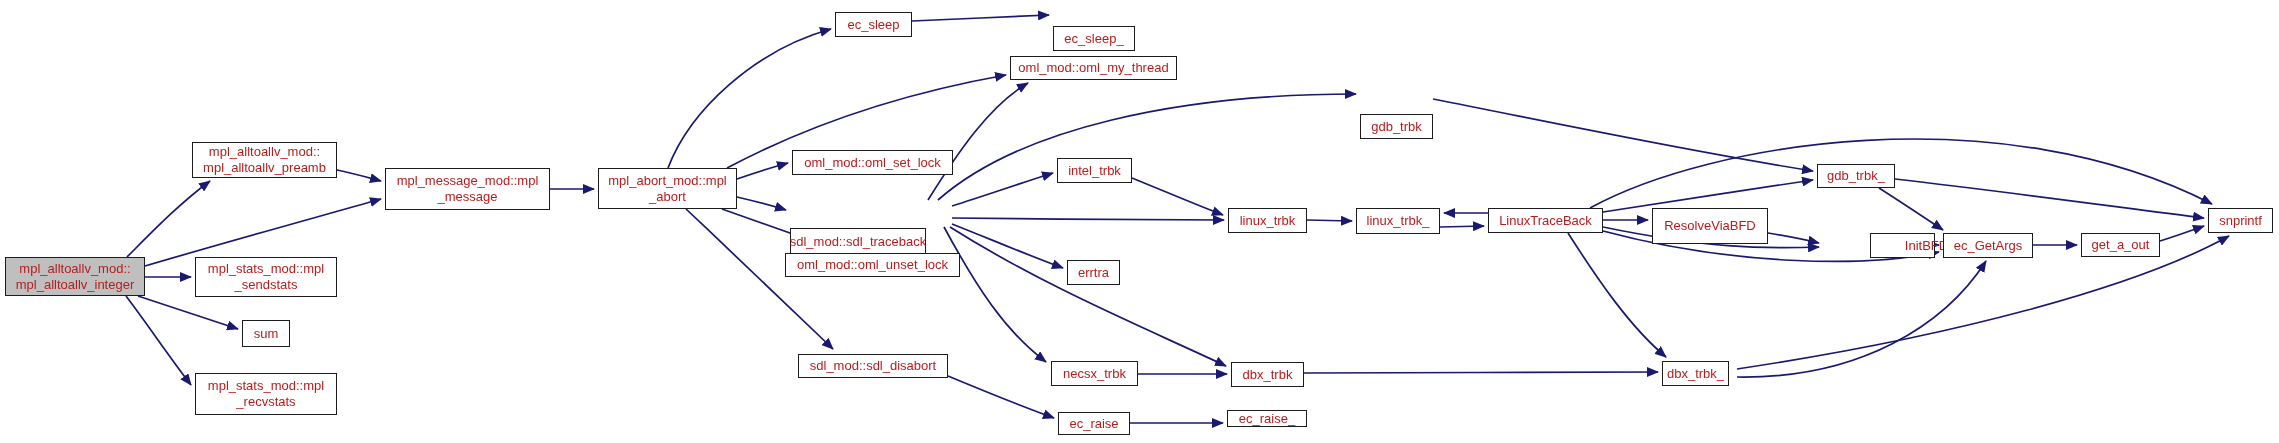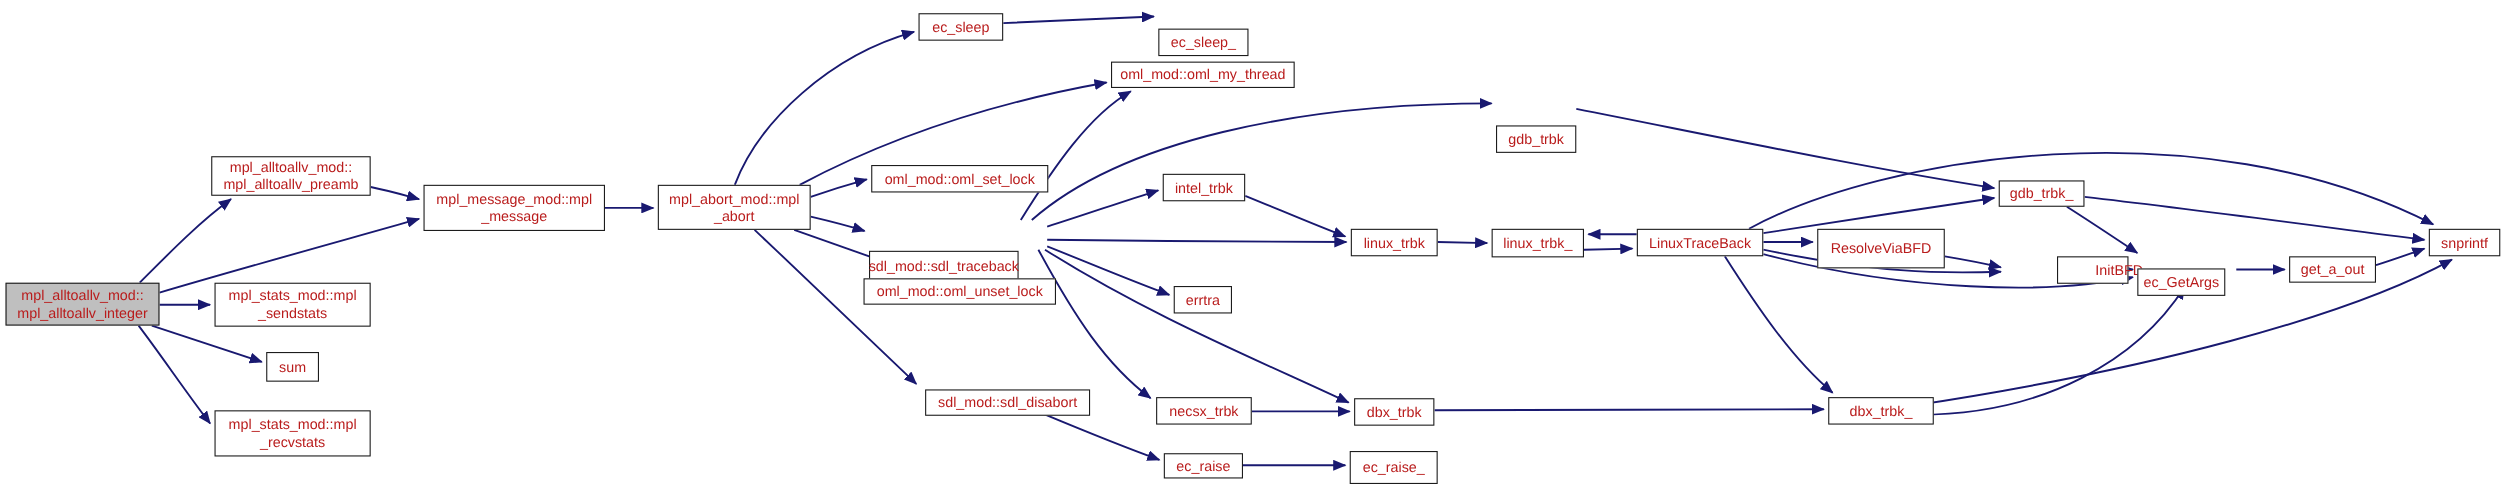--- a/index.html
+++ b/index.html
@@ -97,32 +97,32 @@
       <div class="node" style="left: 195px; top: 373px; width: 142px; height: 42px; background: rgb(255, 255, 255); border-color: rgb(28, 28, 28);">mpl_stats_mod::mpl
 _recvstats</div>
       <div class="node" style="left: 598px; top: 168px; width: 139px; height: 41px; background: rgb(255, 255, 255); border-color: rgb(28, 28, 28);">mpl_abort_mod::mpl
 _abort</div>
       <div class="node" style="left: 835px; top: 12px; width: 77px; height: 25px; background: rgb(255, 255, 255); border-color: rgb(28, 28, 28);">ec_sleep</div>
       <div class="node" style="left: 1053px; top: 5px; width: 82px; height: 25px; background: rgb(255, 255, 255); border-color: rgb(28, 28, 28); margin-top: 21px;">ec_sleep_</div>
       <div class="node" style="left: 1010px; top: 56px; width: 167px; height: 24px; background: rgb(255, 255, 255); border-color: rgb(28, 28, 28);">oml_mod::oml_my_thread</div>
       <div class="node" style="left: 792px; top: 150px; width: 161px; height: 25px; background: rgb(255, 255, 255); border-color: rgb(28, 28, 28);">oml_mod::oml_set_lock</div>
       <div class="node" style="left: 790px; top: 200px; width: 136px; height: 27px; background: rgb(255, 255, 255); border-color: rgb(28, 28, 28); margin-top: 28px;">sdl_mod::sdl_traceback</div>
       <div class="node" style="left: 785px; top: 253px; width: 175px; height: 24px; background: rgb(255, 255, 255); border-color: rgb(28, 28, 28);">oml_mod::oml_unset_lock</div>
-      <div class="node" style="left: 798px; top: 354px; width: 150px; height: 24px; background: rgb(255, 255, 255); border-color: rgb(28, 28, 28); margin-left: 43px;">sdl_mod::sdl_disabort</div>
+      <div class="node" style="left: 798px; top: 354px; width: 150px; height: 24px; background: rgb(255, 255, 255); border-color: rgb(28, 28, 28);">sdl_mod::sdl_disabort</div>
       <div class="node" style="left: 1057px; top: 158px; width: 75px; height: 25px; background: rgb(255, 255, 255); border-color: rgb(28, 28, 28);">intel_trbk</div>
       <div class="node" style="left: 1067px; top: 260px; width: 53px; height: 25px; background: rgb(255, 255, 255); border-color: rgb(28, 28, 28);">errtra</div>
       <div class="node" style="left: 1051px; top: 361px; width: 87px; height: 25px; background: rgb(255, 255, 255); border-color: rgb(28, 28, 28);">necsx_trbk</div>
       <div class="node" style="left: 1058px; top: 412px; width: 72px; height: 23px; background: rgb(255, 255, 255); border-color: rgb(28, 28, 28);">ec_raise</div>
-      <div class="node" style="left: 1227px; top: 410px; width: 80px; height: 30px; background: rgb(255, 255, 255); border-color: rgb(28, 28, 28);">ec_raise_</div>
+      <div class="node" style="left: 1227px; top: 410px; width: 80px; height: 17px; background: rgb(255, 255, 255); border-color: rgb(28, 28, 28);">ec_raise_</div>
       <div class="node" style="left: 1231px; top: 362px; width: 73px; height: 25px; background: rgb(255, 255, 255); border-color: rgb(28, 28, 28);">dbx_trbk</div>
       <div class="node" style="left: 1228px; top: 208px; width: 79px; height: 25px; background: rgb(255, 255, 255); border-color: rgb(28, 28, 28);">linux_trbk</div>
       <div class="node" style="left: 1356px; top: 208px; width: 84px; height: 26px; background: rgb(255, 255, 255); border-color: rgb(28, 28, 28);">linux_trbk_</div>
       <div class="node" style="left: 1488px; top: 208px; width: 115px; height: 25px; background: rgb(255, 255, 255); border-color: rgb(28, 28, 28);">LinuxTraceBack</div>
       <div class="node" style="left: 1360px; top: 82px; width: 73px; height: 25px; background: rgb(255, 255, 255); border-color: rgb(28, 28, 28); margin-top: 32px;">gdb_trbk</div>
       <div class="node" style="left: 1817px; top: 164px; width: 78px; height: 24px; background: rgb(255, 255, 255); border-color: rgb(28, 28, 28);">gdb_trbk_</div>
       <div class="node" style="left: 1652px; top: 208px; width: 116px; height: 36px; background: rgb(255, 255, 255); border-color: rgb(28, 28, 28);">ResolveViaBFD</div>
       <div class="node" style="left: 1870px; top: 233px; width: 65px; height: 25px; background: rgb(255, 255, 255); border-color: rgb(28, 28, 28); padding-left: 48px;">InitBFD</div>
-      <div class="node" style="left: 1943px; top: 244px; width: 80px; height: 25px; background: rgb(255, 255, 255); border-color: rgb(28, 28, 28);">ec_GetArgs</div>
+      <div class="node" style="left: 1943px; top: 233px; width: 90px; height: 25px; background: rgb(255, 255, 255); border-color: rgb(28, 28, 28);">ec_GetArgs</div>
       <div class="node" style="left: 2081px; top: 233px; width: 79px; height: 24px; background: rgb(255, 255, 255); border-color: rgb(28, 28, 28);">get_a_out</div>
       <div class="node" style="left: 2208px; top: 208px; width: 65px; height: 25px; background: rgb(255, 255, 255); border-color: rgb(28, 28, 28);">snprintf</div>
-      <div class="node" style="left: 1662px; top: 361px; width: 96px; height: 25px; background: rgb(255, 255, 255); border-color: rgb(28, 28, 28);">dbx_trbk_</div>
+      <div class="node" style="left: 1662px; top: 361px; width: 67px; height: 25px; background: rgb(255, 255, 255); border-color: rgb(28, 28, 28);">dbx_trbk_</div>
     </div>
 </div>
 
 </body></html>

